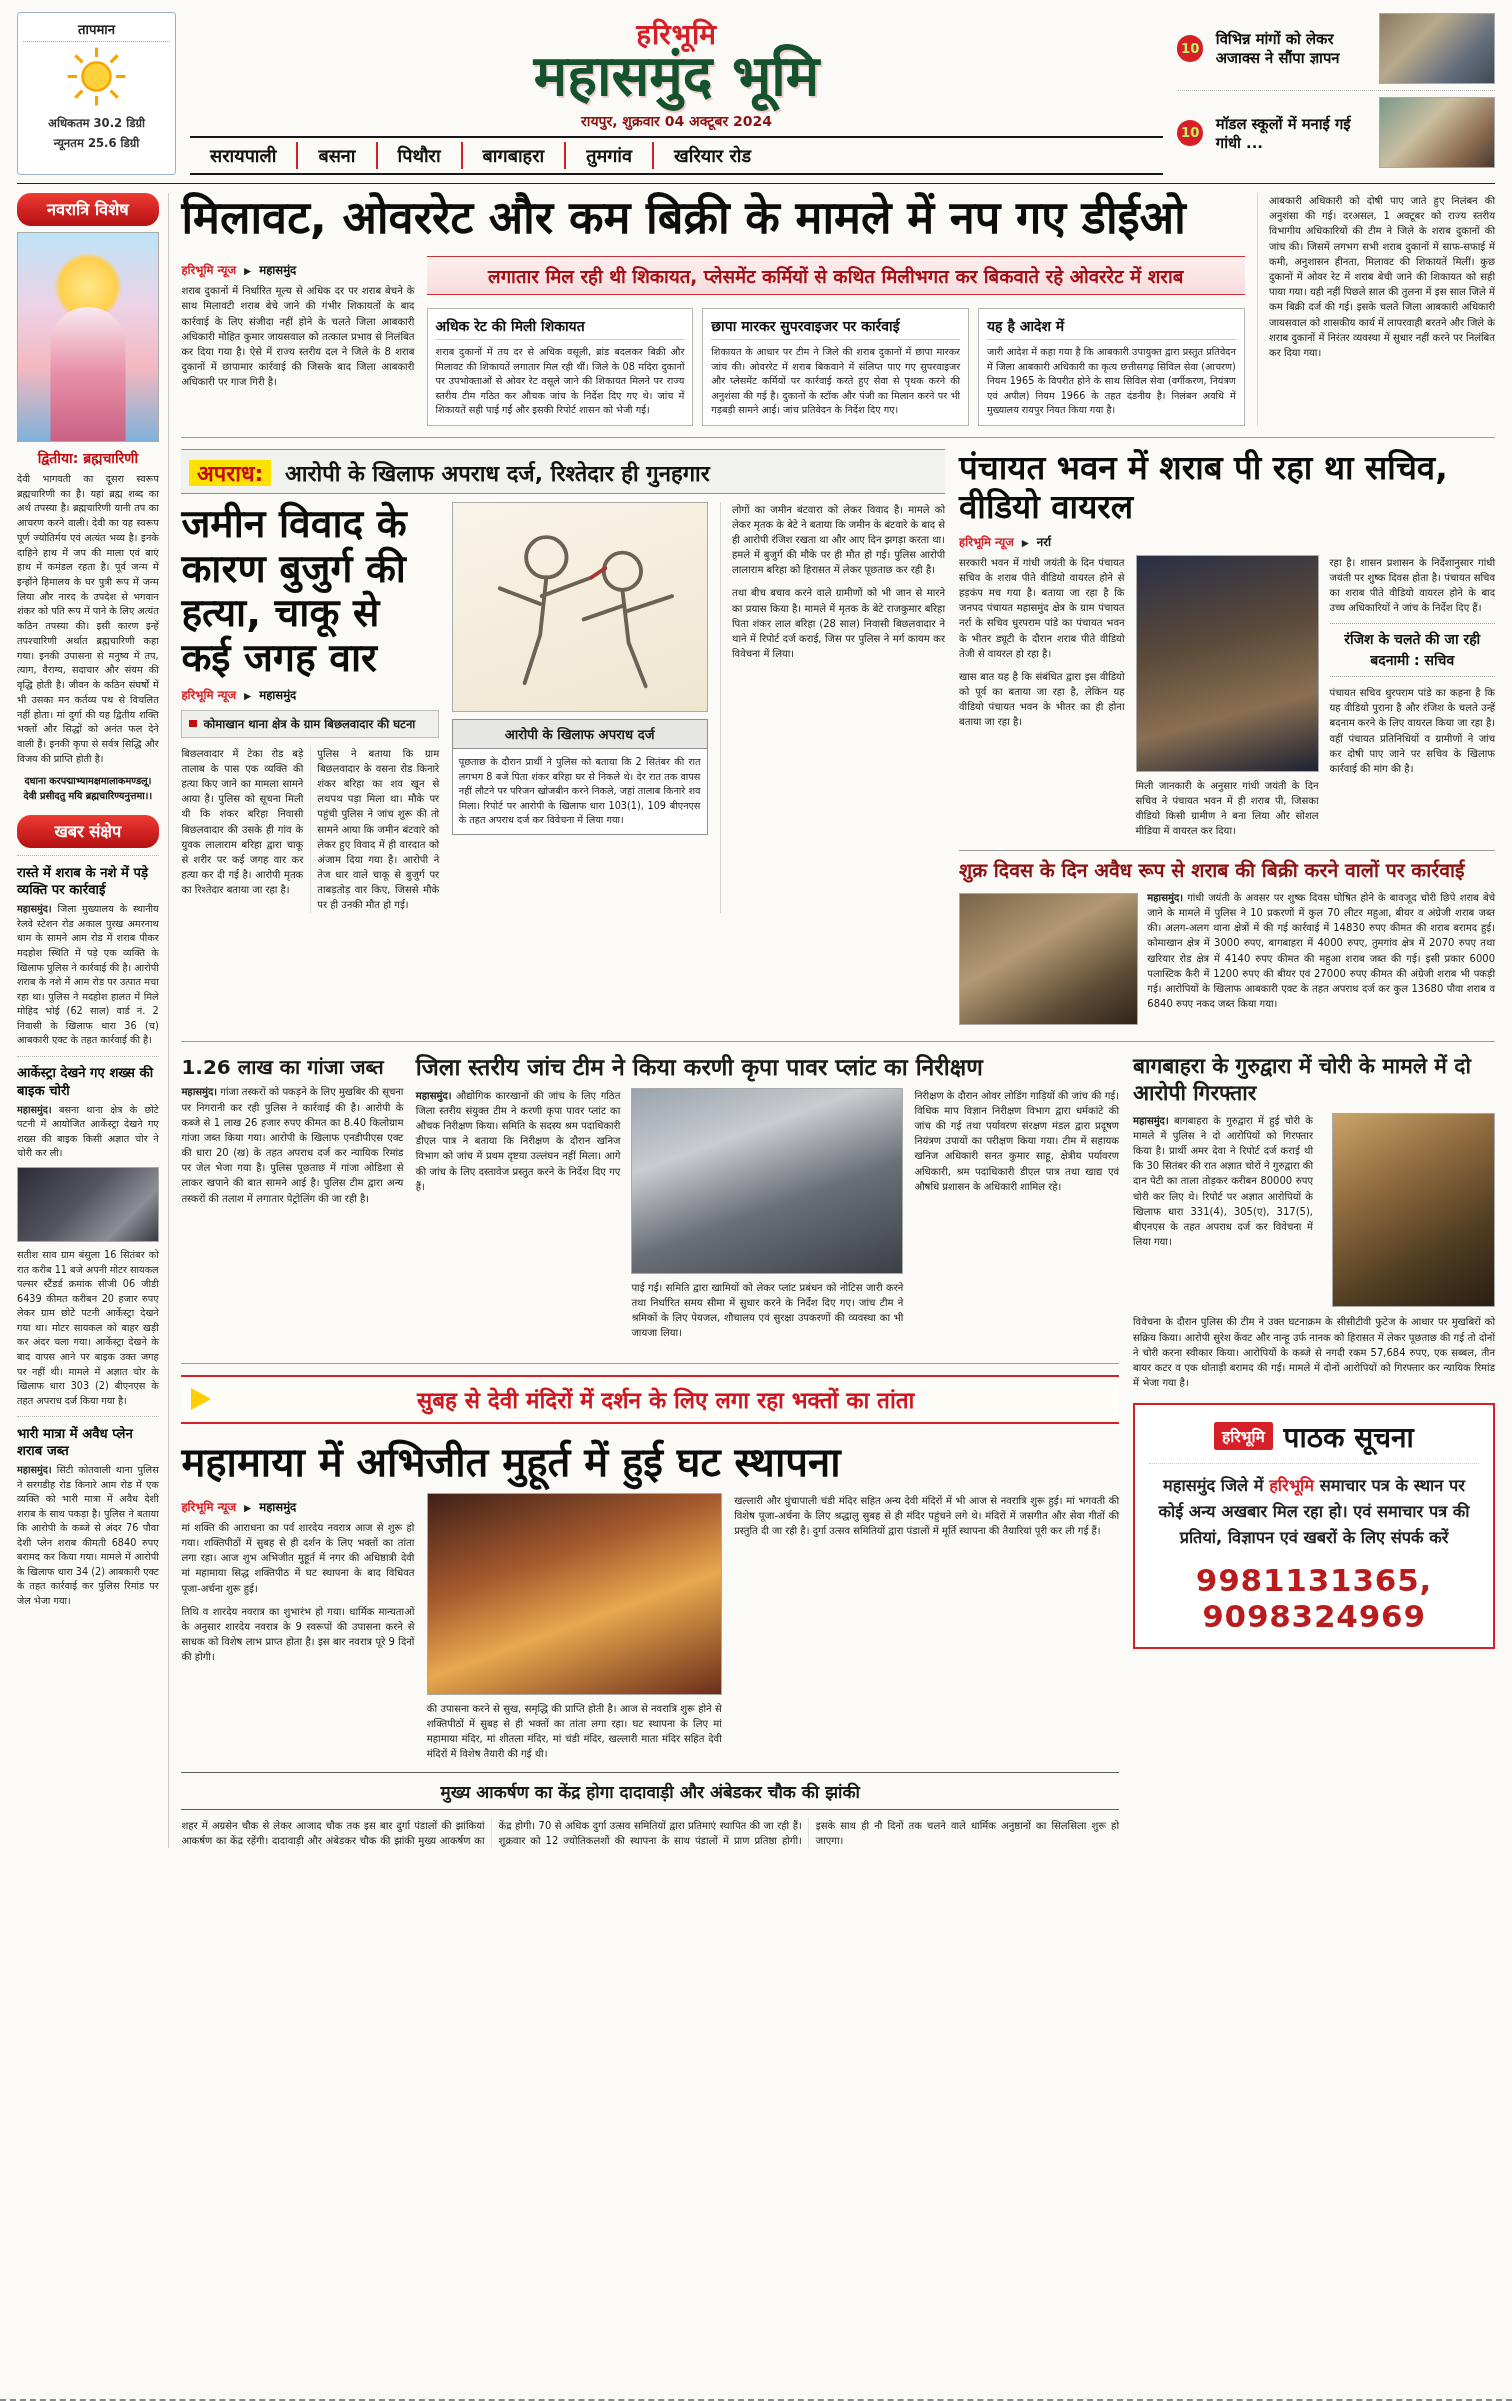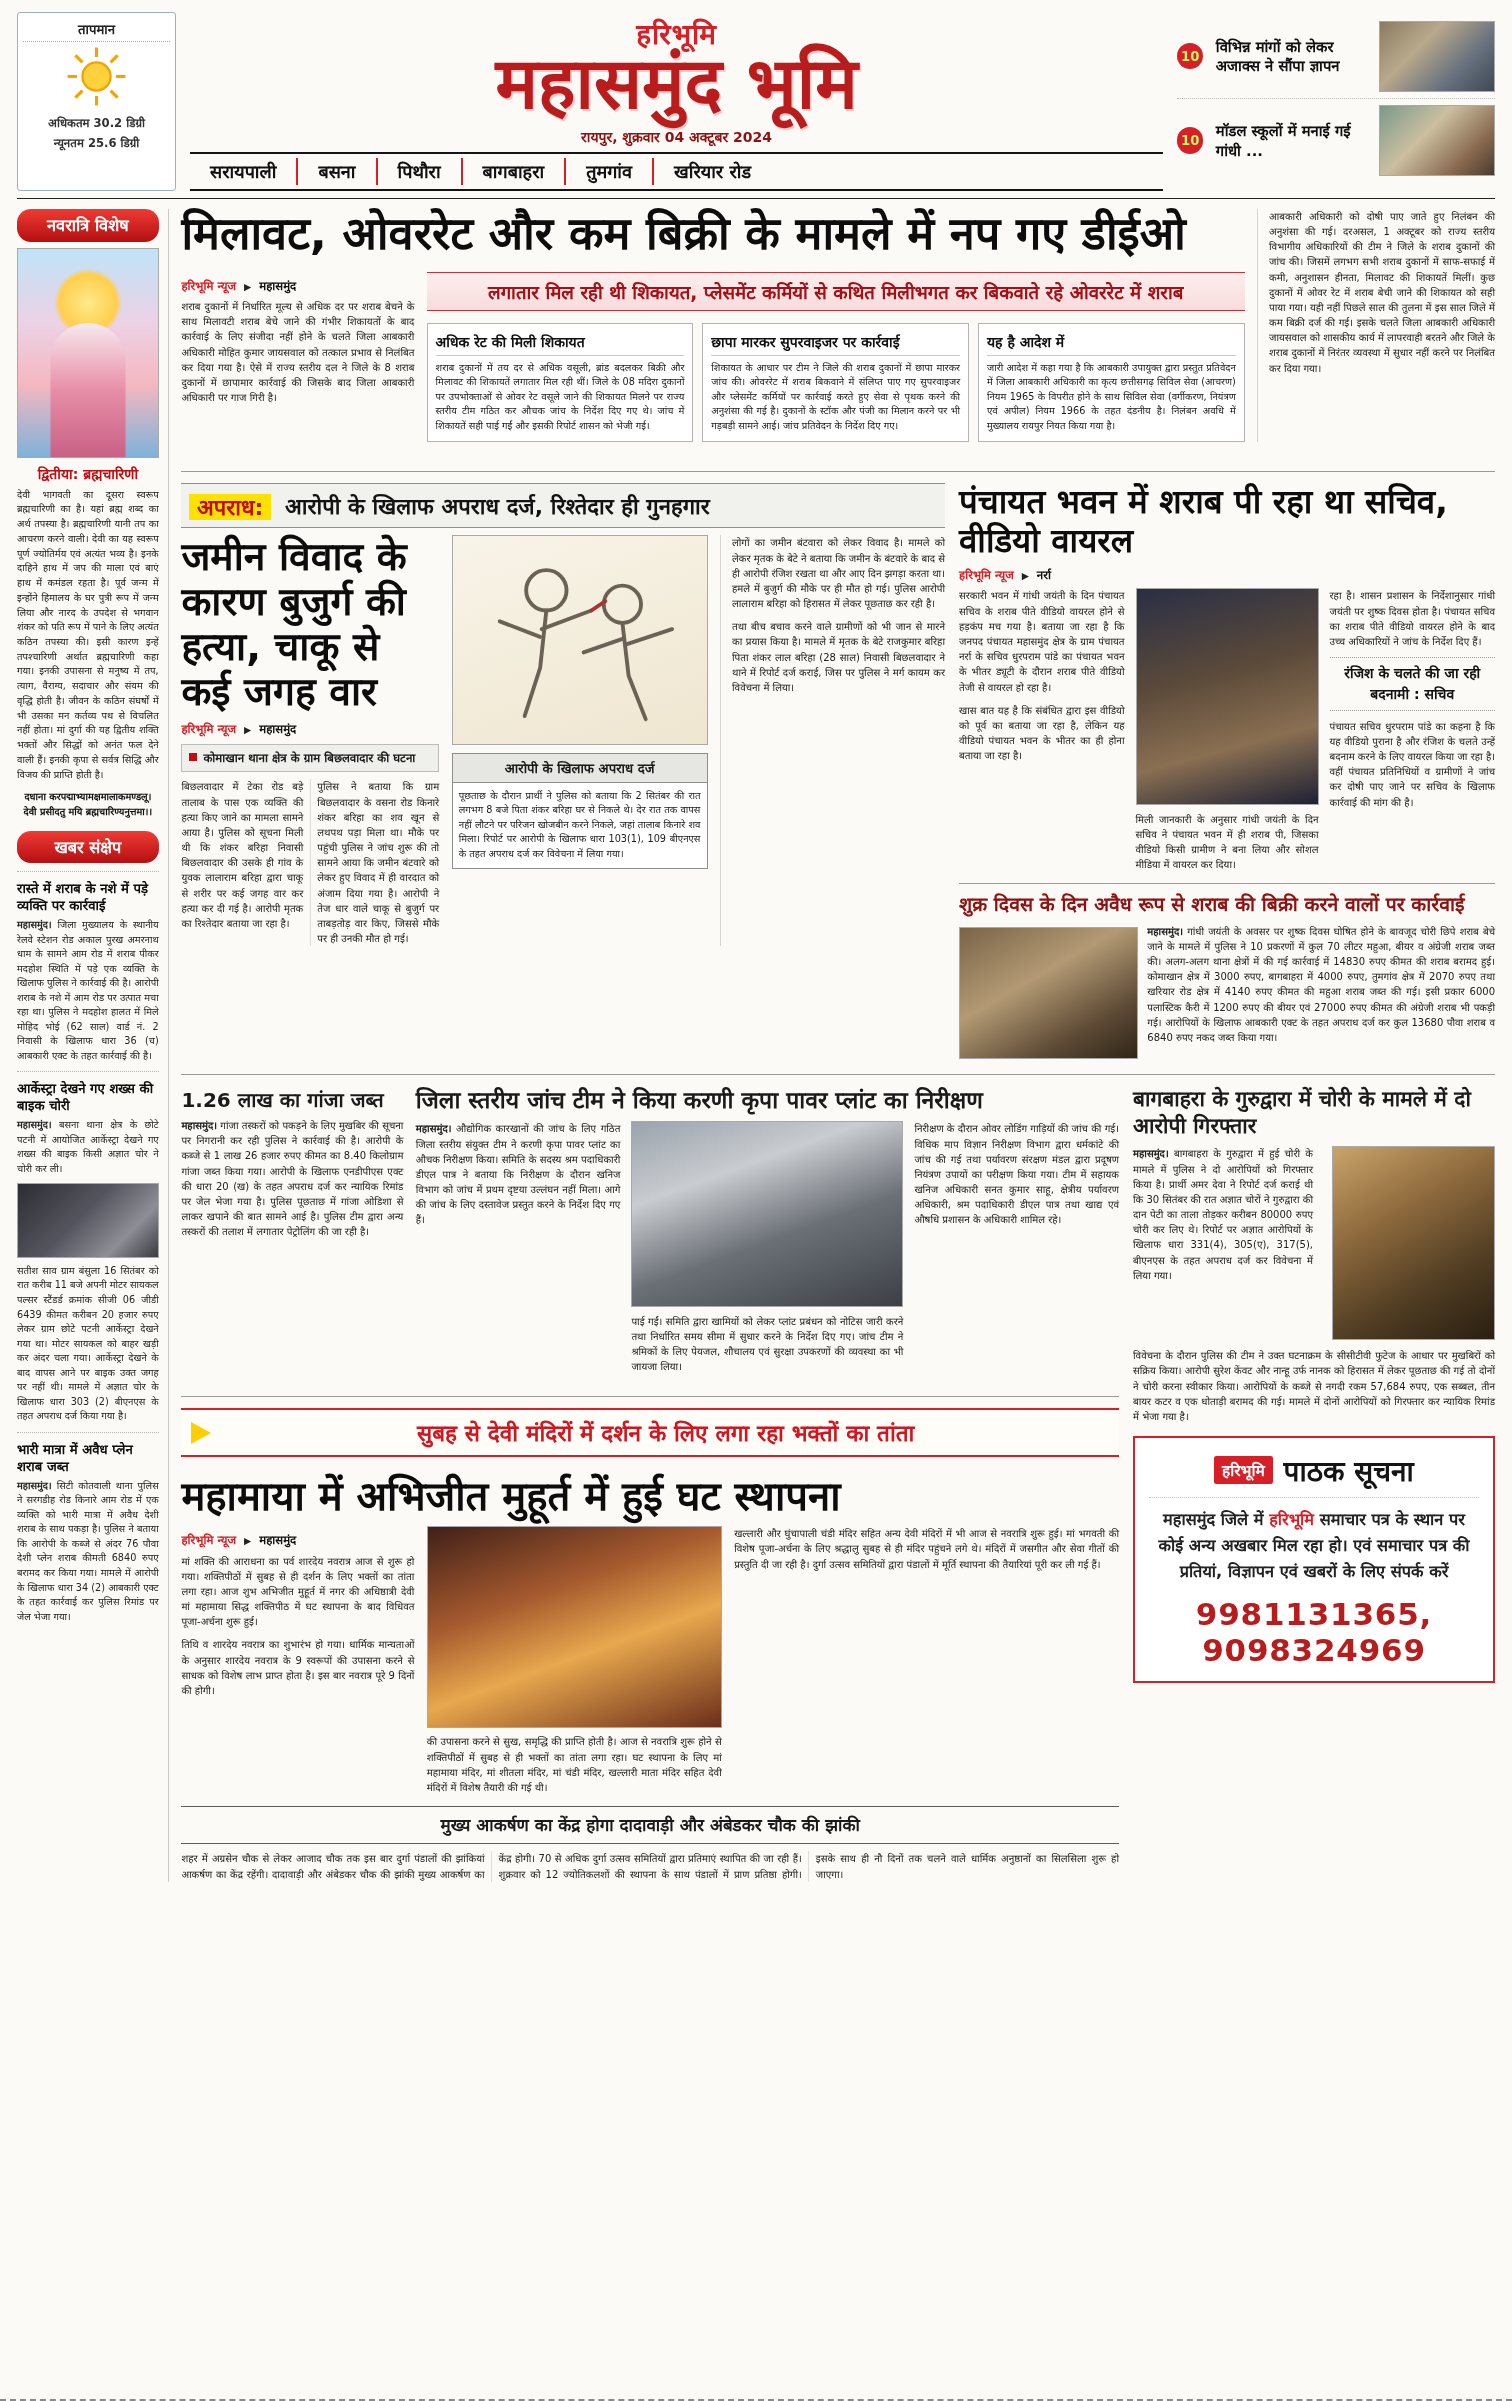--- a/index.html
+++ b/index.html
@@ -8,21 +8,21 @@
   .page{width:1512px;min-height:2401px;margin:0 auto;background:#fbfaf6;padding:12.4px 17px 22px;border-bottom:2.3px dashed #8a8a8a;position:relative}
 
   
   .masthead{display:grid;grid-template-columns:159px 1fr 318px;gap:14px;align-items:stretch}
   .temp-box{border:0.8px solid #9ab0c4;border-radius:3.1px;padding:6.2px 4.7px;text-align:center;background:#fff}
   .temp-title{font-size:13.2px;font-weight:700;color:#222;border-bottom:0.8px dotted #aaa;padding-bottom:3.1px;margin-bottom:4.7px}
   .sun{margin:3.1px auto}
   .temp-line{font-size:11.6px;font-weight:700;color:#333;margin-top:4.7px}
   .logo-block{text-align:center;padding-top:1.6px}
   .brand{font-size:28px;font-weight:800;color:#d61f26;letter-spacing:0.8px}
-  .paper-title{font-size:71px;line-height:1.05;font-weight:800;color:#b91c1c;text-shadow:1.6px 1.6px 0 #f3c9c9;margin-top:-4.7px}
+  .paper-title{font-size:56px;line-height:1.05;font-weight:800;color:#14532d;text-shadow:1.6px 1.6px 0 #f3c9c9;margin-top:-4.7px}
   .dateline{font-size:14px;font-weight:700;color:#8d1212;margin-top:4.7px}
   .cities{display:flex;margin-top:6.2px;border-top:2.3px solid #151515;border-bottom:2.3px solid #151515;padding:3.9px 0}
   .city{font-size:18px;font-weight:700;color:#111;padding:1.6px 20px;border-right:2.3px solid #d61f26}
   .city:last-child{border-right:none}
   .teasers{display:flex;flex-direction:column;gap:6.2px;justify-content:center}
   .teaser{display:grid;grid-template-columns:31px 1fr 116px;gap:7.8px;align-items:center;border-bottom:0.8px dotted #bbb;padding-bottom:6.2px}
   .teaser:last-child{border-bottom:none}
   .page-badge{width:26.4px;height:26.4px;border-radius:50%;background:#d61f26;color:#bef264;font-size:13.2px;font-weight:700;display:flex;align-items:center;justify-content:center}
   .teaser-title{font-size:14.8px;font-weight:700;line-height:1.3;color:#101010}
   .photo{border:0.8px solid #a9a9a9;display:block}
@@ -43,21 +43,21 @@
   .day-title{font-size:14px;font-weight:800;color:#c00d12;text-align:center;margin:6.2px 0 4.7px}
   .side-body{font-size:9.7px;line-height:1.52;text-align:justify;color:#222}
   .mantra{font-size:9.7px;font-weight:700;text-align:center;color:#111;margin:6.2px 0 11px;line-height:1.6}
   .brief{border-top:0.8px dotted #b5b5b5;padding-top:7.8px;margin-top:7.8px}
   .brief h4{font-size:13.2px;font-weight:800;line-height:1.3;color:#0e0e0e;margin-bottom:3.9px}
   .brief p{font-size:9.7px;line-height:1.5;text-align:justify;color:#242424}
   .brief .lead-city{font-weight:800}
   .bike-photo{width:100%;height:75px;margin:6.2px 0;background:linear-gradient(135deg,#2c2c34 0%,#55555f 45%,#8d8d96 75%,#3a3a41 100%)}
 
   
-  .lead-story{border-bottom:1.6px solid #9c9c9c;padding-bottom:29px}
+  .lead-story{border-bottom:1.6px solid #9c9c9c;padding-bottom:11px}
   .ts-grid{display:grid;grid-template-columns:233px 1fr 238px;gap:12.4px}
   .lead-head{grid-column:1/3;font-size:45px;font-weight:800;line-height:1.12;color:#0d0d0d}
   .byline{font-size:11.6px;font-weight:700;margin:6.2px 0;color:#111}
   .byline .bl-brand{color:#d61f26}
   .byline .sep{color:#222;font-size:9.3px;padding:0 3.9px}
   .ls-right{grid-column:3;grid-row:1/4;border-left:0.8px solid #d4d4d4;padding-left:11px}
   .body-txt{font-size:10px;line-height:1.52;text-align:justify;color:#202020}
   .strap{grid-column:2;background:linear-gradient(180deg,#fdeeee,#f8dcdc);border-top:1.6px solid #c4343a;border-bottom:1.6px solid #c4343a;color:#a50f15;font-size:18.6px;font-weight:800;text-align:center;padding:6.2px 7.8px}
   .ls-intro{grid-column:1;grid-row:2/4}
   .boxes{grid-column:2;display:grid;grid-template-columns:1fr 1fr 1fr;gap:9.3px}

